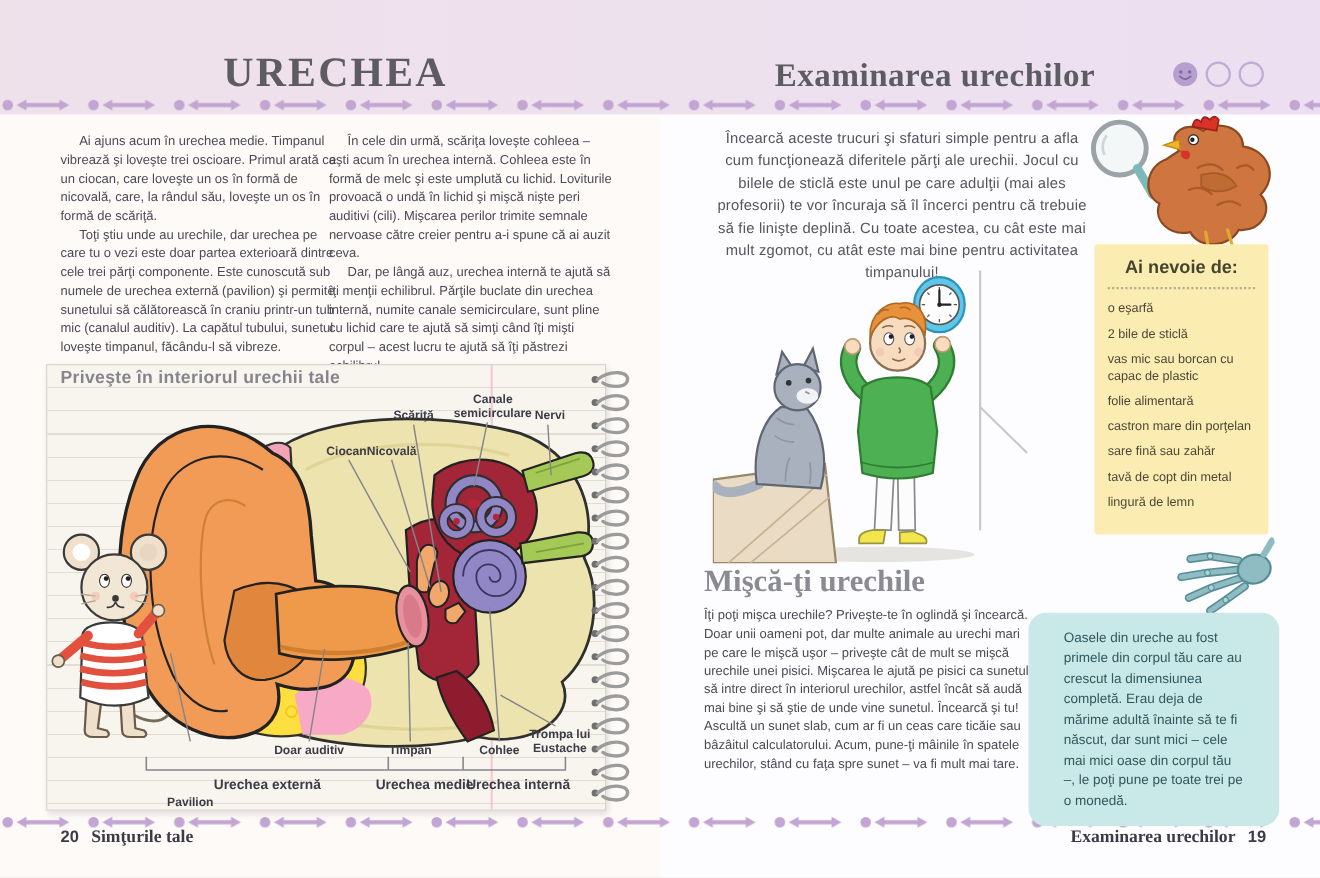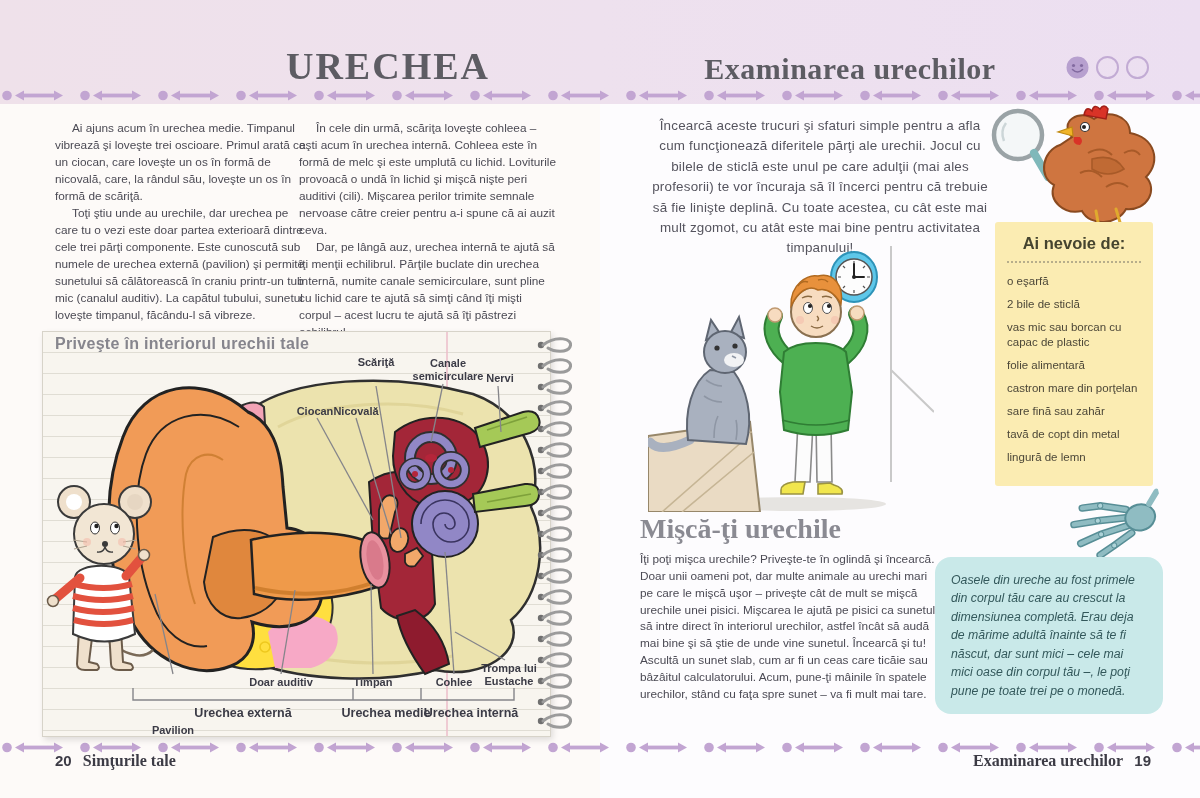--- a/index.html
+++ b/index.html
@@ -3,21 +3,21 @@
 <meta charset="utf-8">
 <style>
   html,body{margin:0;padding:0;background:#e9e9e9;}
   .spread{position:relative;width:1200px;height:798px;margin:0 auto;overflow:hidden;
     background:linear-gradient(90deg,#fdfaf8 0%,#fdfaf8 50%,#fdfcfe 50%,#fdfcfe 100%);
     font-family:"Liberation Sans",sans-serif;color:#4a4953;}
   
   .band{position:absolute;left:0;top:0;width:1200px;height:104px;
     background:linear-gradient(90deg,#efe1ea 0%,#eee1ee 50%,#ecdff1 100%);}
   .page-title{position:absolute;font-family:"Liberation Serif","DejaVu Serif",serif;font-weight:700;color:#5d5c63;text-align:center;}
-  .title-left{left:120px;top:44px;width:370px;font-size:38px;letter-spacing:2px;text-align:right;}
+  .title-left{left:120px;top:44px;width:370px;font-size:38px;letter-spacing:2px;}
   .title-right{left:655px;top:52px;width:390px;font-size:30px;letter-spacing:.5px;}
   .dots{position:absolute;left:1066px;top:56px;display:flex;gap:7px;}
   .dots .d{width:23px;height:23px;border-radius:50%;box-sizing:border-box;}
   .d-empty{border:2.5px solid #c2abd4;background:transparent;}
   .divider{position:absolute;left:0;width:1200px;height:13px;}
   .div-top{top:89px;} .div-bottom{top:741px;}
   
   .col{position:absolute;top:120px;font-size:11.8px;line-height:1.44;color:#4b4a54;text-align:left;}
   .col p{margin:0;text-indent:17px;}
   .col1{left:55px;width:252px;}
@@ -43,21 +43,21 @@
   .needs-title{text-align:center;font-weight:700;font-size:16.5px;color:#45442f;
     border-bottom:2px dotted #b7ae8b;padding-bottom:8px;margin-bottom:11px;}
   .needs-item{font-size:11.5px;line-height:1.3;color:#4c4738;margin-bottom:8px;}
   .section-title{position:absolute;left:640px;top:513px;font-family:"Liberation Serif","DejaVu Serif",serif;
     font-weight:700;font-size:28px;color:#8a8a92;}
   .section-body{position:absolute;left:640px;top:551px;width:300px;font-size:11.8px;line-height:1.43;color:#4b4a54;}
   .fact-pill{position:absolute;left:935px;top:521px;width:228px;height:28px;background:#8fd2d4;
     border-radius:8px;display:flex;align-items:center;padding-left:13px;box-sizing:border-box;
     font-weight:700;font-size:15px;color:#2b5254;}
   .fact-box{position:absolute;left:935px;top:557px;width:228px;background:#c9e9e9;border-radius:16px;
-    padding:14px 16px;box-sizing:border-box;font-size:12.3px;line-height:1.5;color:#33585b;font-style:italic;}
+    padding:14px 32px;box-sizing:border-box;font-size:12.3px;line-height:1.5;color:#33585b;}
   .illu{position:absolute;}
   
   .footer{position:absolute;top:752px;font-size:15px;color:#3c3b45;}
   .f-left{left:55px;} .f-right{right:49px;text-align:center;}
   .pgnum{font-weight:700;}
   .pgtitle{font-family:"Liberation Serif","DejaVu Serif",serif;font-weight:700;font-size:16px;margin:0 7px;}
 </style>
 </head>
 <body>
 
@@ -229,21 +229,21 @@
             <circle cx="69.5" cy="54" r="2.2" fill="#222"></circle>
         </g>
         <circle cx="58" cy="72" r="3" fill="#3a3a3a"></circle>
         <path d="M58,75 q-2,6 -8,5 M58,75 q2,6 8,5" stroke="#3a3a3a" stroke-width="1.4" fill="none"></path>
         <path d="M40,70 l-14,-2 M40,74 l-13,3 M76,70 l14,-2 M76,74 l13,3" stroke="#b0a492" stroke-width="1.2"></path>
         <circle cx="40" cy="70" r="4" fill="#f4b8a8" opacity=".55"></circle>
           <circle cx="75" cy="70" r="4" fill="#f4b8a8" opacity=".55"></circle>
       </g>
     </svg>
 
-    <div class="dl" style="left:333px;top:24px;">Scăriţă</div>
+    <div class="dl" style="left:333px;top:40px;">Scăriţă</div>
     <div class="dl wrap" style="left:405px;top:25px;width:96px;">Canale semicirculare</div>
     <div class="dl" style="left:457px;top:40px;">Nervi</div>
     <div class="dl" style="left:272px;top:73px;">Ciocan</div>
     <div class="dl" style="left:313px;top:73px;">Nicovală</div>
     <div class="dl" style="left:130px;top:344px;margin-top:48px;">Pavilion</div>
     <div class="dl" style="left:238px;top:344px;">Doar auditiv</div>
     <div class="dl" style="left:330px;top:344px;">Timpan</div>
     <div class="dl" style="left:411px;top:344px;">Cohlee</div>
     <div class="dl wrap" style="left:466px;top:330px;width:86px;">Trompa lui Eustache</div>
     <div class="rl" style="left:200px;top:374px;">Urechea externă</div>

